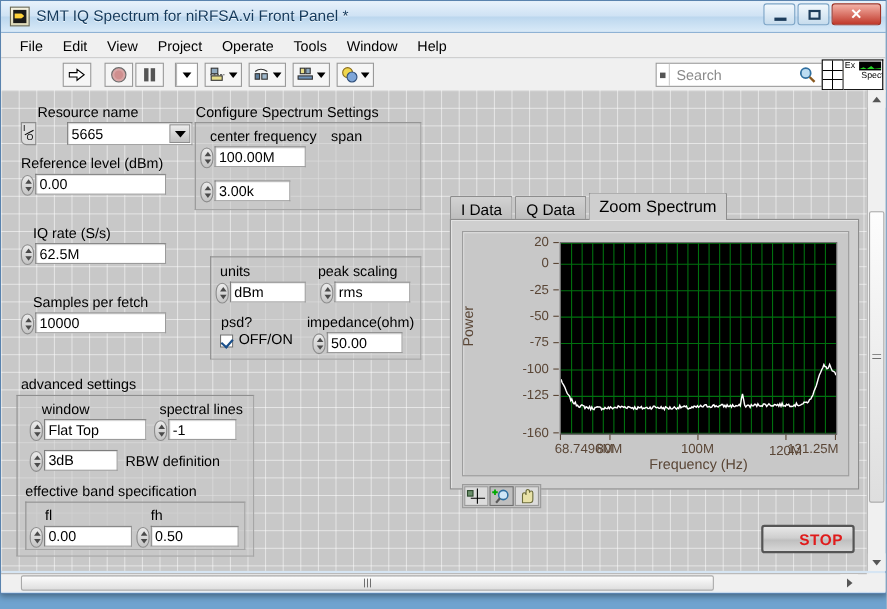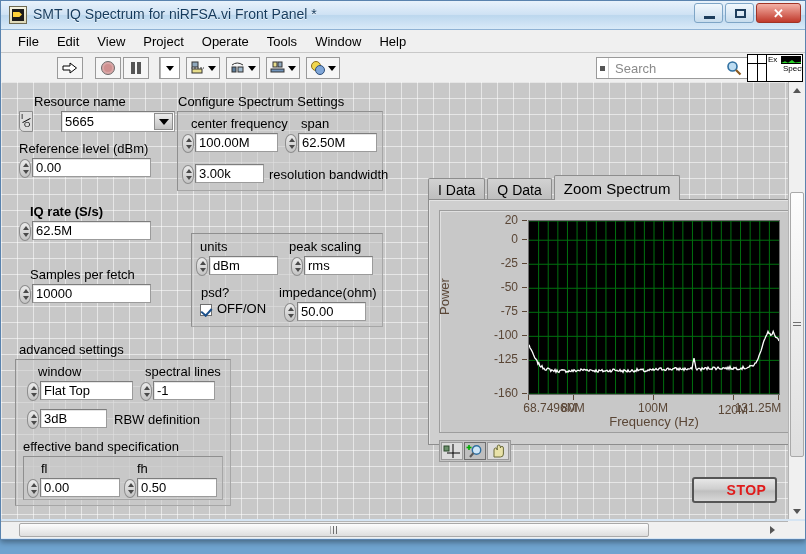--- a/index.html
+++ b/index.html
@@ -135,21 +135,21 @@
     border-top-color:#8f8f8f;border-left-color:#8f8f8f;
     background:rgba(201,201,201,.55);box-sizing:border-box;}
   .grouplbl{position:absolute;font-size:13px;color:#000;background:transparent;}
 
   .cbox{position:absolute;width:12px;height:12px;background:#fff;border:1px solid #6f6f6f;
     box-sizing:border-box;}
   .cbox:after{content:"";position:absolute;left:2px;top:1px;width:5px;height:8px;
     border:solid #1a4f8a;border-width:0 2px 2px 0;transform:rotate(42deg);}
 
   
-  .tabctl{position:absolute;left:408px;top:93px;width:372px;height:270px;margin-left:19px;}
+  .tabctl{position:absolute;left:408px;top:93px;width:372px;height:270px;}
   .tabrow{position:absolute;left:0;top:0;height:25px;display:flex;align-items:flex-end;}
   .tab{height:22px;margin-right:2px;padding:0 9px;font-size:14px;color:#000;
     background:linear-gradient(180deg,#d2d2d2,#bdbdbd);
     border:1px solid #8d8d8d;border-bottom:none;box-sizing:border-box;
     display:flex;align-items:center;border-radius:2px 2px 0 0;}
   .tab.active{height:25px;background:#cfcfcf;font-size:15px;
     border-color:#8d8d8d;position:relative;z-index:3;}
   .tabbody{position:absolute;left:0;top:24px;width:372px;height:246px;
     background:#cfcfcf;border:1px solid #8d8d8d;box-sizing:border-box;
     box-shadow:inset 1px 1px 0 #e3e3e3;}
@@ -338,21 +338,21 @@
       </div>
 
       <div class="lbl" style="left:18px;top:59px;">Reference level (dBm)</div>
       <div class="ctrl" style="left:18px;top:76px;width:132px;">
         <div class="spin"></div>
         <div class="field" style="width:119px;">
           <span>0.00</span>
         </div>
       </div>
 
-      <div class="lbl" style="left:29px;top:122px;font-weight:bold;">IQ rate (S/s)</div>
+      <div class="lbl" style="left:29px;top:122px;">IQ rate (S/s)</div>
       <div class="ctrl" style="left:18px;top:139px;width:132px;">
         <div class="spin"></div>
         <div class="field" style="width:119px;">
           <span>62.5M</span>
         </div>
       </div>
 
       <div class="lbl" style="left:29px;top:185px;">Samples per fetch</div>
       <div class="ctrl" style="left:18px;top:202px;width:132px;">
         <div class="spin"></div>
@@ -366,34 +366,27 @@
 
       <div class="lbl" style="left:190px;top:34px;">center frequency</div>
       <div class="ctrl" style="left:181px;top:51px;width:96px;">
         <div class="spin"></div>
         <div class="field" style="width:83px;">
           <span>100.00M</span>
         </div>
       </div>
 
       <div class="lbl" style="left:300px;top:34px;">span</div>
-      <div class="ctrl" style="left:284px;top:51px;width:92px;">
-        <div class="spin"></div>
-        <div class="field" style="width:79px;">
-          <span>62.50M</span>
-        </div>
-      </div>
 
       <div class="ctrl" style="left:181px;top:82px;width:82px;">
         <div class="spin"></div>
         <div class="field" style="width:69px;">
           <span>3.00k</span>
         </div>
       </div>
-      <div class="lbl" style="left:268px;top:85px;">resolution bandwidth</div>
 
       <div class="group" style="left:190px;top:151px;width:192px;height:94px;"></div>
 
       <div class="lbl" style="left:199px;top:157px;">units</div>
       <div class="ctrl" style="left:195px;top:174px;width:82px;">
         <div class="spin"></div>
         <div class="field" style="width:69px;">
           <span>dBm</span>
         </div>
       </div>

